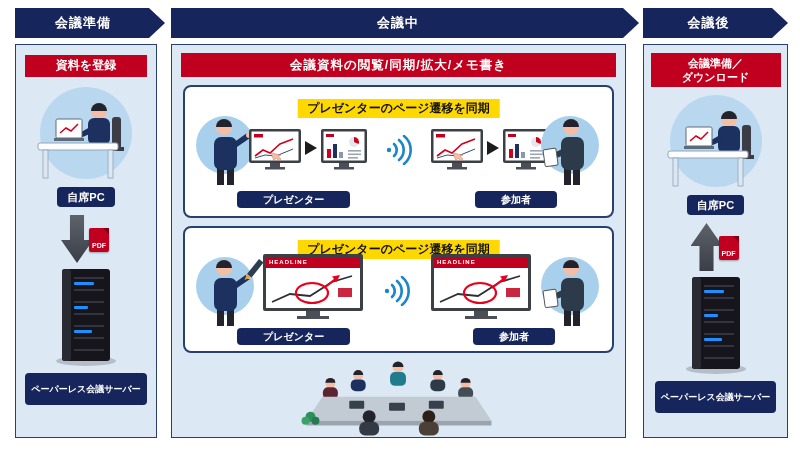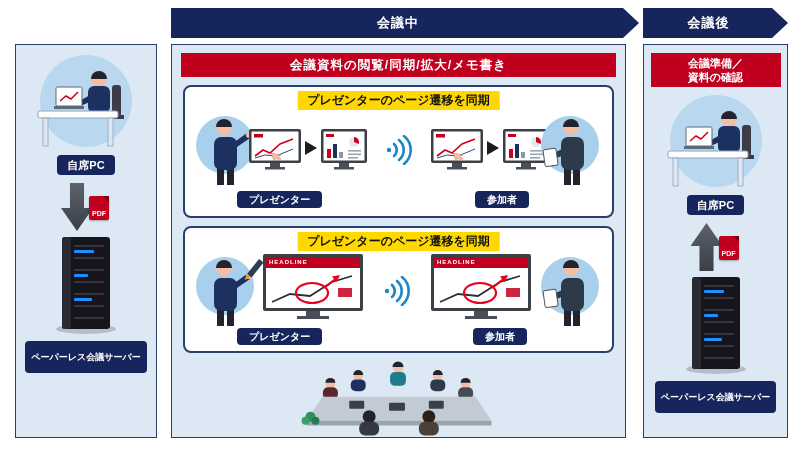--- a/index.html
+++ b/index.html
@@ -27,39 +27,39 @@
   .banner { background:#c1001f; color:#fff; font-weight:bold; display:flex; flex-direction:column;
             align-items:center; justify-content:center; text-align:center; line-height:1.3; }
   .banner-side   { margin-top:10px; width:122px; height:22px; font-size:12px; }
   .banner-side2  { margin-top:8px; width:130px; height:34px; font-size:11px; }
   .banner-center { margin-top:8px; width:435px; height:24px; font-size:12.5px; letter-spacing:1px;text-align:right; }
 
   .pill { background:#16255b; color:#fff; font-weight:bold; border-radius:4px; white-space:nowrap;
           display:flex; align-items:center; justify-content:center; padding:2px 10px; }
   .pill-pc     { margin-top:4px; font-size:11px; height:20px; }
   .pill-server { margin-top:6px; font-size:9px; height:24px; padding:16px 6px; }
-  .pill-role   { position:absolute; font-size:10px; height:17px; padding:1px 12px; }
+  .pill-role   { position:absolute; font-size:10px; height:17px; padding:1px 26px; }
 
   
   .arrowwrap { position:relative; width:54px; height:48px; margin-top:8px; }
   .varrow { position:absolute; left:2px; top:0; width:32px; height:48px;
             background:linear-gradient(180deg,#5d626b,#3a3f47); }
   .varrow.down { clip-path:polygon(28% 0, 72% 0, 72% 52%, 100% 52%, 50% 100%, 0 52%, 28% 52%); }
   .varrow.up   { clip-path:polygon(50% 0, 100% 48%, 72% 48%, 72% 100%, 28% 100%, 28% 48%, 0 48%); }
   .pdfdoc { position:absolute; left:30px; top:13px; width:20px; height:24px; background:#c1001f;
             border-radius:2px; color:#fff; font-size:7px; font-weight:bold; display:flex;
             align-items:flex-end; justify-content:center; padding-bottom:3px; box-shadow:0 1px 2px rgba(0,0,0,.3); }
   .pdfdoc::before { content:""; position:absolute; top:0; right:0; width:0; height:0;
                     border-top:6px solid #7d0012; border-left:6px solid transparent; }
 
   
   .sync-box { position:relative; width:431px; background:#fff; border:2px solid #27406e; border-radius:8px; margin-top:8px; }
   .sync-box1 { height:134px; }
   .sync-box2 { height:128px; }
-  .box-title { position:absolute; top:4px; left:50%; transform:translateX(-50%); background:#ffd800;
+  .box-title { position:absolute; top:12px; left:50%; transform:translateX(-50%); background:#ffd800;
                color:#111; font-weight:bold; font-size:12px; padding:1px 10px; white-space:nowrap; }
   .tri { width:0; height:0; border-top:7px solid transparent; border-bottom:7px solid transparent;
          border-left:12px solid #1c1c1c; }
 
   
   .bigscreen { position:absolute; width:100px; }
   .bs-frame { background:#3b3f46; padding:3px; border-radius:2px; }
   .bs-head  { background:#c1001f; color:#fff; font-size:6px; font-weight:bold; letter-spacing:1px;
               padding:2px 3px; height:11px; }
   .bs-chart { display:block; width:94px; height:40px; background:#fff; }
@@ -191,28 +191,32 @@
     </g>
     <g id="pen-icon-g">
       <path d="M6,20 L18,5 l4.5,3.5 L10.5,23.5 z" fill="#2c3e50"></path>
       <path d="M6,20 l-2.5,6 6,-2.5 z" fill="#e8a13c"></path>
     </g>
   </defs>
 </svg>
 
 <div class="page">
 
+  <div class="hdr hdr-prep">
+    <span>会議準備</span>
+  </div>
   <div class="hdr hdr-after">
     <span>会議後</span>
   </div>
   <div class="hdr hdr-during">
     <span>会議中</span>
   </div>
 
   <div class="panel panel-left">
+    <div class="banner banner-side">資料を登録</div>
     <svg width="120" height="100" viewBox="0 0 120 100" style="margin-top:6px">
         <use href="#desk-scene"></use>
       </svg>
     <div class="pill pill-pc">自席PC</div>
     <div class="arrowwrap">
       <div class="varrow down"></div>
       <div class="pdfdoc">
           <span>PDF</span>
         </div>
     </div>
@@ -301,21 +305,21 @@
     </div>
 
     <svg class="meeting" width="210" height="78" viewBox="0 0 210 78">
         <use href="#meeting-scene"></use>
       </svg>
   </div>
 
   <div class="panel panel-right">
     <div class="banner banner-side2">
       <span>会議準備／</span>
-      <span>資料の確認</span>
+      <span>ダウンロード</span>
     </div>
     <svg width="120" height="100" viewBox="0 0 120 100" style="margin-top:4px">
         <use href="#desk-scene"></use>
       </svg>
     <div class="pill pill-pc">自席PC</div>
     <div class="arrowwrap">
       <div class="varrow up"></div>
       <div class="pdfdoc">
           <span>PDF</span>
         </div>

